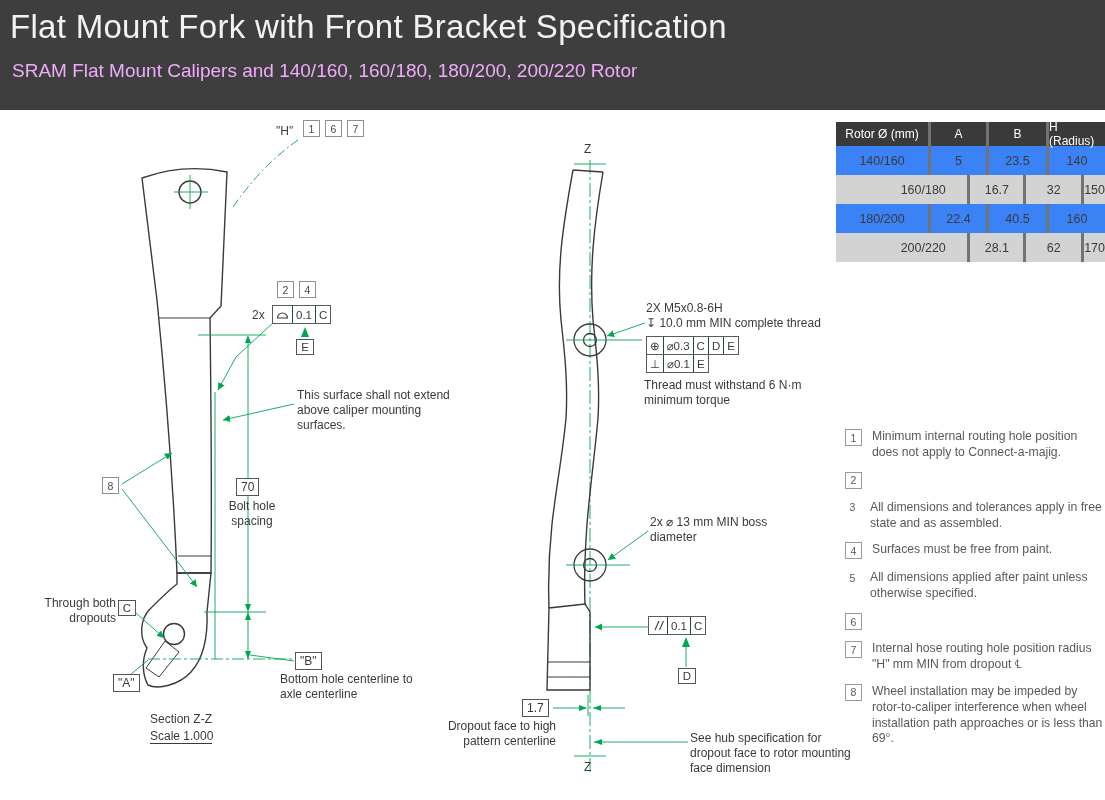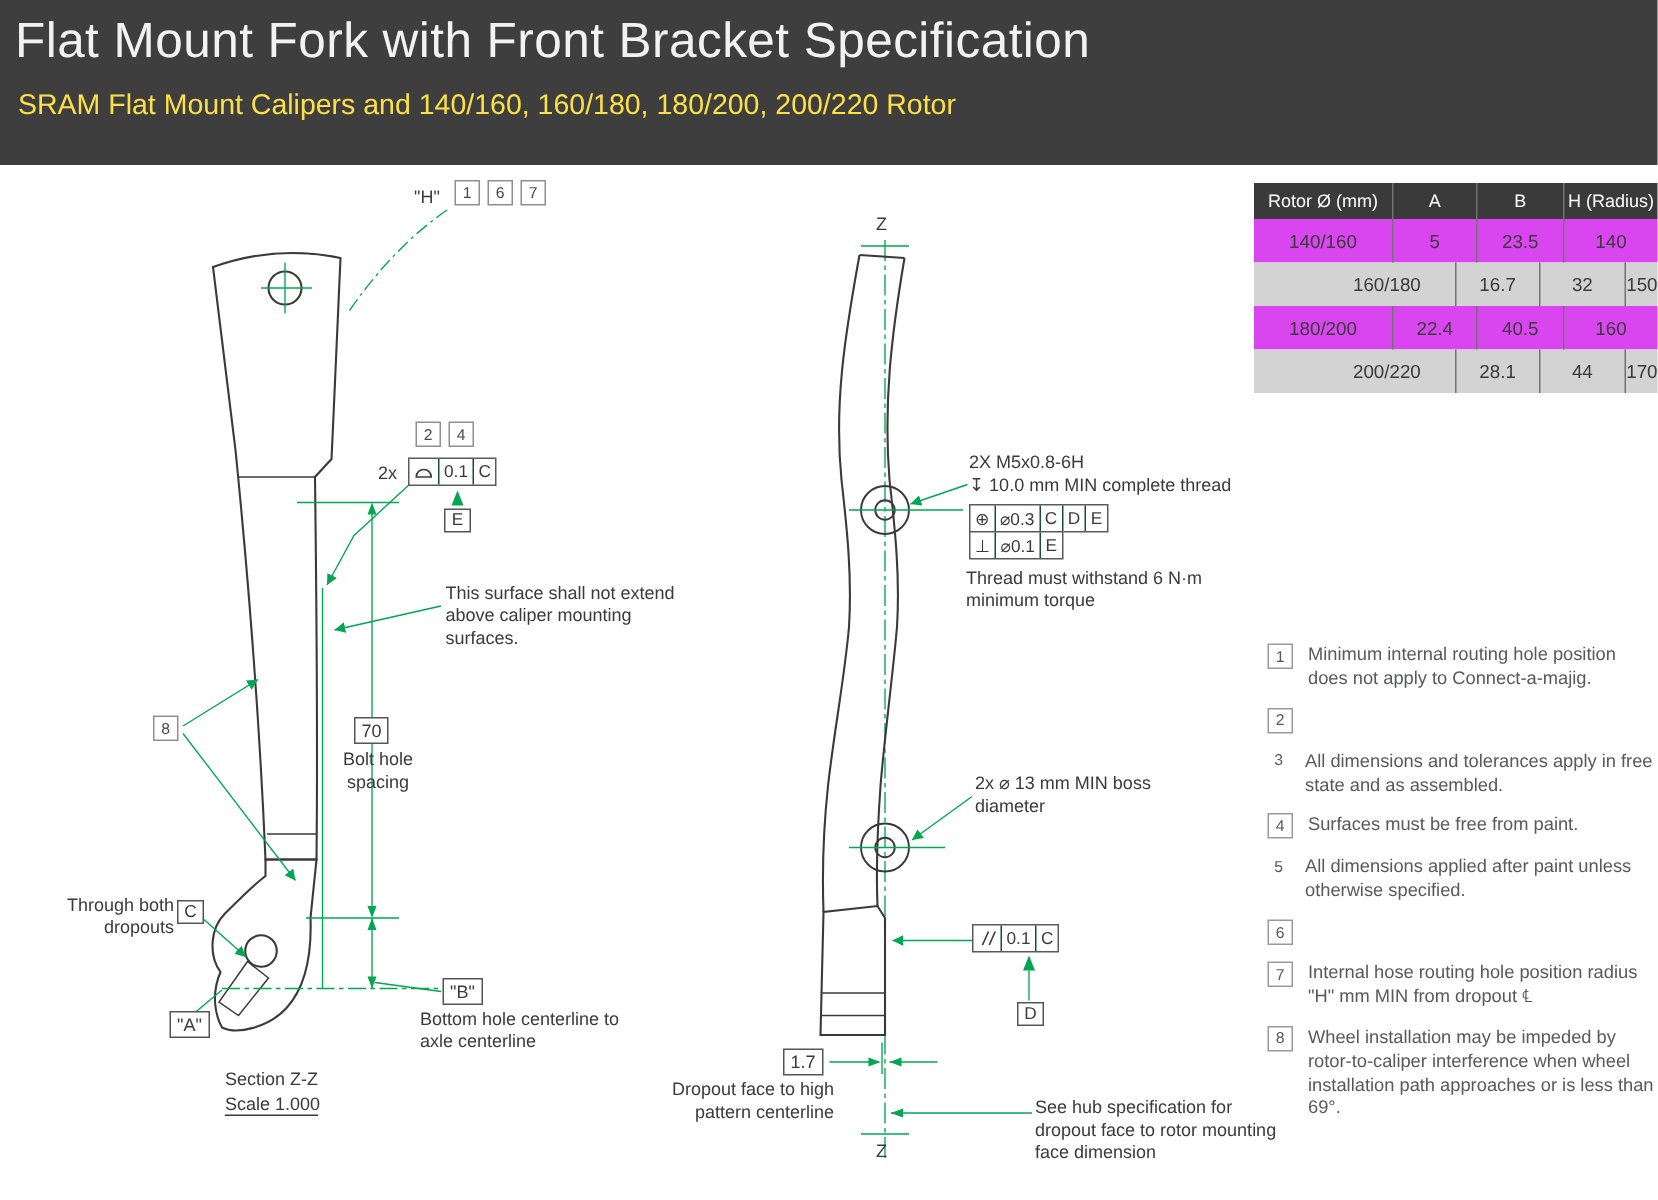--- a/index.html
+++ b/index.html
@@ -5,21 +5,21 @@
   html,body{margin:0;padding:0;background:#fff;}
   body{width:1105px;height:800px;position:relative;overflow:hidden;
        font-family:"Liberation Sans",sans-serif;color:#3a3a3a;}
 
   
   .hdr{position:absolute;left:0;top:0;width:1105px;height:110px;
        background:var(--header_bg,#3e3e3e);z-index:3;}
   .hdr .title{position:absolute;left:10px;top:8px;font-size:33px;font-weight:400;
        color:#f2f2f2;letter-spacing:.3px;white-space:nowrap;}
   .hdr .subtitle{position:absolute;left:12px;top:60px;font-size:19px;font-weight:400;
-       color:#fde047;white-space:nowrap;}
+       color:#f0abfc;white-space:nowrap;}
 
   
   svg.canvas{position:absolute;left:0;top:0;z-index:1;}
   .ink{stroke:#3a3a3a;fill:none;}
   .g{stroke:var(--accent,#00A651);fill:none;}
 
   
   .lbl{position:absolute;font-size:12px;line-height:1.26;color:var(--ink,#3a3a3a);z-index:2;}
   .lbl.r{text-align:right;}
   .lbl.c{text-align:center;}
@@ -39,23 +39,23 @@
   .fcf{position:absolute;display:flex;border:1px solid #5a5a5a;background:#fff;height:17px;z-index:2;}
   .fcf span{display:flex;align-items:center;justify-content:center;padding:0 3px;
             border-right:1px solid #14532d;font-size:11.5px;color:#3a3a3a;}
   .fcf span:last-child{border-right:none;}
 
   
   .rtable{position:absolute;left:836px;top:122px;width:269px;z-index:2;}
   .trow{display:flex;}
   .thead{height:24px;background:var(--table_header_bg,#3a3a3a);color:#fff;font-size:12px;}
   .tbody{height:29px;font-size:12.5px;color:#3a3a3a;}
-  .tc{display:flex;align-items:center;justify-content:center;border-right:1px solid #737373;}
+  .tc{display:flex;align-items:center;justify-content:center;border-right:3px solid #737373;}
   .tc.c0{width:92px;}.tc.c1{width:55px;}.tc.c2{width:57px;}.tc.c3{flex:1;border-right:none;}
-  .rowa{background:#d946ef;justify-content:space-between;}
+  .rowa{background:#3b82f6;justify-content:space-between;}
   .rowb{background:var(--row_alt,#d3d3d3);padding-left:43px;}
 
   
   .notes{position:absolute;left:845px;top:429px;width:260px;z-index:2;}
   .note{display:flex;margin-bottom:11px;}
   .nnum{width:15px;height:15px;flex:none;margin-right:10px;display:flex;align-items:center;
         justify-content:center;font-size:10.5px;color:var(--note_ink,#58595b);}
   .nnum.boxed{border:1px solid #9a9a9a;background:#fff;}
   .ntext{font-size:12.2px;line-height:1.3;color:var(--note_ink,#58595b);}
 </style>
@@ -263,21 +263,21 @@
   </div>
   <div class="trow tbody rowa">
     <div class="tc c0">180/200</div>
     <div class="tc c1">22.4</div>
     <div class="tc c2">40.5</div>
     <div class="tc c3">160</div>
   </div>
   <div class="trow tbody rowb">
     <div class="tc c0">200/220</div>
     <div class="tc c1">28.1</div>
-    <div class="tc c2">44</div>
+    <div class="tc c2">62</div>
     <div class="tc c3">170</div>
   </div>
 </div>
 
 <div class="notes">
   <div class="note">
     <span class="nnum boxed">1</span>
     <span class="ntext">Minimum internal routing hole position does not apply to Connect-a-majig.</span>
   </div>
   <div class="note">

